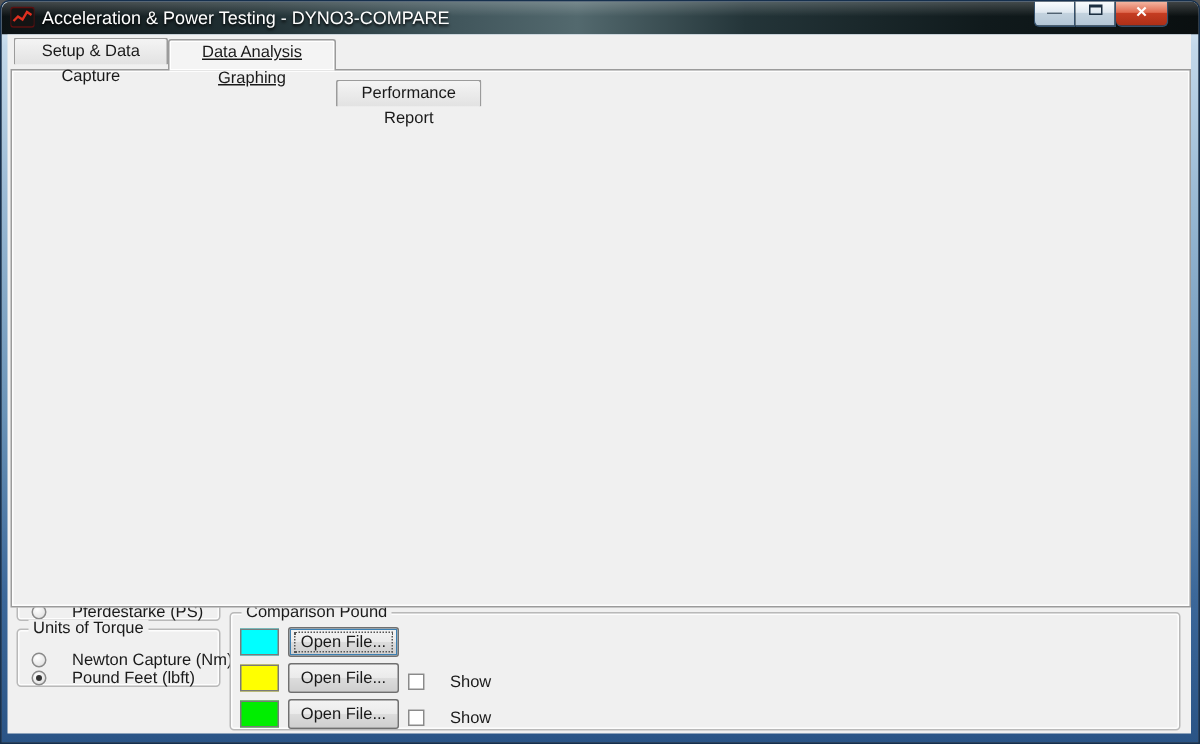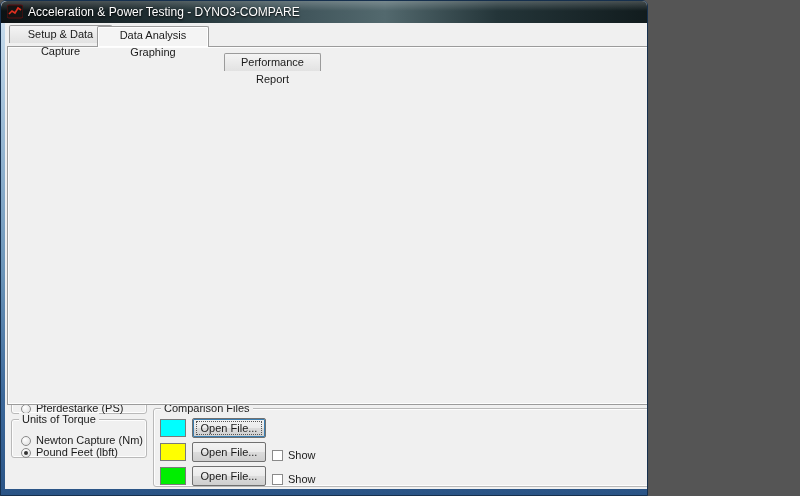--- a/index.html
+++ b/index.html
@@ -1,17 +1,17 @@
 <!DOCTYPE html>
 <html><head>
 <meta charset="utf-8">
 <style>
   html,body{margin:0;padding:0;background:#555;}
   *{box-sizing:border-box;font-family:"Liberation Sans",sans-serif;}
-  #frame{position:relative;width:648px;height:496px;overflow:hidden;
+  #frame{position:relative;width:800px;height:496px;overflow:hidden;
     background:linear-gradient(180deg,#e8f2fa 0%,#c2d8ea 6%,#9dbcd6 25%,#6b94b8 55%,#3c689a 80%,#2a5486 100%);
     border:1px solid #16304e;border-radius:6px 6px 0 0;padding-left:40px;}
   
   #titlebar{position:absolute;left:0;top:0;width:800px;height:22px;border-radius:6px 6px 0 0;
     background:linear-gradient(180deg,rgba(255,255,255,.22),rgba(255,255,255,0) 45%),
                linear-gradient(90deg,#0c1214,#223236 22%,#41565c 38%,#53696e 48%,#243539 62%,#101a1c 82%,#0a0f10);}
   #titlebar .title{position:absolute;left:27px;top:4px;color:#fff;font-size:12px;text-shadow:0 1px 2px #000;white-space:nowrap;}
   #app-icon{position:absolute;left:6px;top:3px;width:16px;height:16px;}
   .cap-btns{position:absolute;right:22px;top:0;height:19px;display:flex;}
   .cap-btn{height:17px;border:1px solid #35506b;border-top:none;border-radius:0 0 4px 4px;
@@ -31,21 +31,21 @@
   .tab.active{top:25px;height:21px;background:#f4f4f4;z-index:4;box-shadow:0 0 0 1px #fff inset;}
   #tabpage{position:absolute;left:6px;top:45px;width:787px;height:359px;background:#f0f0f0;
     border:1px solid #9b9b9b;box-shadow:0 0 0 1px #fdfdfd inset;z-index:1;}
   
   .groupbox{position:absolute;border:1px solid #b9b9b9;border-radius:3px;box-shadow:0 0 0 1px #fdfdfd inset;}
   .groupbox .cap{position:absolute;left:7px;top:-7px;background:#f0f0f0;padding:0 3px;font-size:11px;color:#1a1a1a;white-space:nowrap;}
   .opt{position:absolute;left:9px;height:12px;white-space:nowrap;}
   .radio{display:inline-block;width:10px;height:10px;border:1px solid #8a8a8a;border-radius:50%;
     background:radial-gradient(circle at 35% 30%,#fff,#dcdcdc);vertical-align:-2px;position:relative;}
   .radio.sel::after{content:"";position:absolute;left:2px;top:2px;width:4px;height:4px;border-radius:50%;background:#333;}
-  .opt .lbl,.chk-lbl{font-size:11px;color:#1a1a1a;margin-left:5px;vertical-align:0px;}
+  .opt .lbl,.chk-lbl{font-size:11px;color:#1a1a1a;margin-left:17px;vertical-align:0px;}
   .checkbox{display:inline-block;width:11px;height:11px;border:1px solid #8a8a8a;background:#fff;
     vertical-align:-2px;position:relative;}
   .checkbox.on::after{content:"\2713";position:absolute;left:0px;top:-3px;font-size:11px;font-weight:bold;color:#222;}
   #stats-check{position:absolute;left:22px;top:466px;white-space:nowrap;}
   
   #chart-wrap{position:absolute;left:150px;top:44px;width:646px;height:356px;}
   
   #cmp-group{position:absolute;left:152px;top:407px;width:634px;height:79px;}
   .cmp-row{position:absolute;left:0;width:100%;height:22px;}
   .swatch{position:absolute;left:6px;top:1px;width:26px;height:18px;border:1px solid #7a7a7a;}
@@ -69,21 +69,21 @@
     <div class="cap-btns">
       <div class="cap-btn min">—</div>
       <div class="cap-btn max"><span class="max-glyph"></span></div>
       <div class="cap-btn close">✕</div>
     </div>
   </div>
 
   <div id="client"></div>
   <div id="tabs-host">
       <div class="tab" style="left: 8px; width: 103px;">Setup &amp; Data Capture</div>
-      <div class="tab active" style="left: 96px; width: 112px;">Data Analysis Graphing</div>
+      <div class="tab active" style="left: 111px; width: 112px; text-decoration: underline;">Data Analysis Graphing</div>
       <div class="tab" style="left: 223px; width: 97px; margin-top: 28px;">Performance Report</div>
     </div>
   <div id="tabpage"></div>
   <div id="sidebar-host">
       <div class="groupbox" style="left: 10px; width: 136px; top: 54px; height: 113.2px;">
         <span class="cap">Graph - Y Axis</span>
         <div class="opt" style="top: 9.5px;"><span class="radio"></span><span class="lbl">Gear Ranges</span></div>
         <div class="opt" style="top: 21.9px;"><span class="radio"></span><span class="lbl">Engine RPM</span></div>
         <div class="opt" style="top: 34.3px;"><span class="radio"></span><span class="lbl">Vehicle Speed</span></div>
         <div class="opt" style="top: 46.7px;"><span class="radio"></span><span class="lbl">Distance Travelled</span></div>
@@ -232,21 +232,21 @@
         <polyline points="38.0,233.7 40.9,231.1 43.9,228.8 46.8,225.2 49.8,222.9 52.7,221.0 55.7,217.6 58.6,215.1 61.6,212.4 64.5,208.2 67.5,205.8 70.4,203.9 73.4,200.7 76.3,198.5 79.3,195.7 82.2,191.3 85.2,188.7 88.1,186.5 91.1,183.5 94.0,182.0 97.0,179.7 99.9,175.7 102.9,173.4 105.8,170.8 108.8,167.4 111.7,165.9 114.7,163.5 117.6,159.9 120.6,158.1 123.5,155.4 126.5,152.0 129.4,150.2 132.4,147.3 135.3,144.1 138.3,143.1 141.2,141.1 144.2,138.5 147.1,137.4 150.1,134.4 153.0,130.9 156.0,129.6 158.9,127.2 161.9,124.8 164.8,124.1 167.8,121.0 170.7,117.3 173.7,115.4 176.6,112.2 179.6,109.9 182.5,109.8 185.5,107.4 188.4,104.8 191.4,103.5 194.3,100.3 197.3,98.1 200.2,97.7 203.2,95.1 206.1,93.2 209.1,92.6 212.0,89.8 215.0,88.0 217.9,87.5 220.9,84.4 223.8,82.4 226.8,81.8 229.7,79.2 232.7,78.2 235.6,77.8 238.6,74.5 241.5,72.3 244.5,71.0 247.4,68.1 250.4,67.6 253.3,68.0 256.3,65.4 259.2,63.9 262.2,62.5 265.1,59.2 268.1,58.8 271.0,59.1 274.0,56.8 276.9,56.7 279.9,55.8 282.8,52.8 285.8,52.7 288.7,52.6 291.7,50.6 294.6,50.8 297.6,50.3 300.6,48.1 303.7,48.6 306.8,47.7 309.9,45.8 313.0,47.0 316.0,45.9 319.1,44.7 322.2,45.5 325.3,43.3 328.3,42.2 331.2,44.1 334.0,43.2 336.8,42.9 339.6,44.6 342.4,44.4 345.3,44.9 348.1,46.9 350.9,45.3 353.7,43.7 356.5,45.5 359.5,46.1 362.4,46.4 365.4,48.8 368.3,47.9 371.3,46.6 374.2,48.4 377.2,48.0 380.1,48.0 383.1,50.4 386.0,49.7 389.0,49.4 391.9,51.5 394.9,51.2 397.8,51.4 400.8,53.6 403.7,52.6 406.7,53.1 409.6,56.2 412.6,56.4 415.5,57.3 418.5,59.2 421.4,57.5 424.4,57.7 427.3,60.6 430.3,60.9 433.2,63.1 436.2,65.6 439.1,63.7 442.1,63.9 445.0,65.9 448.0,65.7 450.9,68.3 453.9,71.3 456.8,70.3 459.8,71.2 462.7,72.8 465.7,72.0 468.6,74.5 471.6,77.2 474.5,76.6 477.5,78.8 480.4,80.9 483.4,80.3 486.3,82.8 489.3,84.5 492.2,83.2 495.2,85.6 498.1,87.9 501.1,88.0 504.0,91.5 507.0,92.9 509.9,91.1 512.9,92.7 515.8,93.8 518.8,93.9 521.7,98.1 524.7,99.7 527.6,98.3 530.6,99.9 533.5,99.7 536.5,99.0 539.4,102.9 542.4,104.4 545.3,103.8 548.3,106.0 551.2,105.4 554.2,104.3 557.1,107.5 560.1,107.6 563.0,107.0 566.0,109.6 568.9,109.0 571.9,108.4 574.8,111.3 577.8,110.4 580.7,109.2 583.5,110.8 586.2,110.4 589.0,110.7 591.7,113.8 594.5,112.9 597.2,109.7 600.4,112.9 603.5,114.3 606.7,116.7 609.0,138.4 611.4,159.3 613.7,209.4 616.1,259.8 619.6,305.8 622.0,312.1" fill="none" stroke="#1f8377" stroke-width="1.3"></polyline>
         <polyline points="43.9,175.9 46.8,173.2 49.8,172.4 52.7,171.4 55.7,169.3 58.6,168.6 61.6,166.9 64.5,163.9 67.5,163.0 70.4,161.9 73.4,160.1 76.3,160.0 79.3,158.5 82.2,155.5 85.2,154.3 88.1,152.6 91.1,150.8 94.0,151.2 97.0,150.0 99.9,147.6 102.9,146.8 105.8,144.6 108.8,142.4 111.7,142.7 114.7,141.4 117.6,139.5 120.6,139.3 123.5,137.4 126.5,135.4 129.4,135.4 132.4,133.4 135.3,131.6 138.3,131.8 141.2,130.2 144.2,129.2 147.1,129.7 150.1,127.6 153.0,125.6 156.0,125.3 158.9,123.2 161.9,122.6 164.8,123.7 167.8,121.9 170.7,120.2 173.7,119.5 176.6,116.7 179.6,115.9 182.5,117.1 185.5,115.8 188.4,115.2 191.4,115.0 194.3,112.2 197.3,111.3 200.2,111.9 203.2,110.2 206.1,110.2 209.1,110.6 212.0,108.4 215.0,108.3 217.9,108.7 220.9,106.5 223.8,106.4 226.8,106.5 229.9,104.7 232.9,105.6 236.0,105.8 239.1,103.9 242.2,104.8 245.3,103.9 248.4,102.3 251.2,103.9 254.0,104.0 256.9,103.7 259.7,105.8 262.6,105.1 265.4,102.8 268.3,104.1 271.1,105.0 274.0,104.8 276.9,107.2 279.9,107.3 282.8,105.4 285.8,106.9 288.7,107.3 291.7,106.8 294.6,109.3 297.6,109.6 300.5,108.5 303.5,110.6 306.4,110.6 309.4,109.8 312.3,111.8 315.3,111.3 318.2,110.5 321.2,113.3 324.1,113.8 327.1,113.7 330.0,115.7 332.9,114.3 335.9,113.3 338.8,115.9 341.8,116.4 344.7,117.3 347.7,120.2 350.6,118.8 353.6,117.6 356.5,119.5 359.5,119.2 362.4,120.6 365.4,124.1 368.3,123.2 371.3,122.8 374.2,124.5 377.2,123.2 380.1,124.3 383.1,127.3 386.0,126.4 389.0,127.1 391.9,129.3 394.9,128.2 397.8,129.4 400.8,131.6 403.7,130.0 406.7,131.0 409.6,133.6 412.6,133.1 415.5,135.3 418.5,137.3 421.4,134.8 424.4,135.3 427.3,136.8 430.3,136.2 433.2,139.4 436.2,141.9 439.1,139.9 442.3,140.8 445.5,140.4 448.7,138.5 451.9,141.6 455.1,142.0 458.2,142.4 461.0,146.1 463.7,144.8 466.4,142.6 469.1,145.2 471.8,146.8 474.5,146.2 477.5,149.1 480.4,149.9 483.4,148.7 486.3,151.8 489.3,152.5 492.2,151.1 495.2,153.7 498.1,154.3 501.1,154.2 504.0,158.5 507.0,159.3 509.9,157.9 512.9,160.0 515.8,159.3 518.8,159.1 521.7,164.1 524.7,165.7 527.6,165.7 530.6,168.3 533.5,166.7 536.5,166.0 539.4,170.6 542.4,171.8 545.3,173.1 548.3,176.7 551.2,175.2 554.2,174.7 557.1,178.3 560.1,178.2 563.0,179.5 566.0,183.5 568.9,182.5 571.9,183.4 574.8,187.1 577.8,186.2 580.7,187.0 583.7,190.0 586.6,188.6 589.6,190.5 592.5,195.1 595.5,194.8 598.4,196.3 601.4,198.4 604.3,195.7 607.3,198.4 610.2,203.2 613.2,250.5 615.5,279.9 617.9,289.2 620.2,291.9" fill="none" stroke="#8c1616" stroke-width="1.3"></polyline>
         <polyline points="43.9,282.7 46.8,279.8 49.8,279.3 52.7,277.5 55.7,275.2 58.6,275.1 61.6,273.0 64.5,269.8 67.5,268.9 70.4,266.6 73.4,264.5 76.3,265.0 79.3,263.2 82.2,260.3 85.2,259.1 88.1,255.9 91.1,253.6 94.0,254.2 97.0,252.5 99.9,250.4 102.9,249.7 105.8,246.2 108.8,243.5 111.7,243.4 114.7,241.1 117.6,239.3 120.6,239.0 123.5,235.7 126.5,233.4 129.4,233.0 132.4,229.9 135.3,227.9 138.3,227.3 141.2,224.1 144.2,222.7 147.1,222.8 150.1,219.5 153.0,217.5 156.0,216.1 158.9,212.2 161.9,211.1 164.8,211.5 167.8,208.8 170.7,207.6 173.7,205.9 176.6,201.2 179.6,199.7 182.5,199.7 185.5,197.3 188.4,197.2 191.4,196.1 194.3,191.6 197.3,190.1 200.2,189.1 203.2,186.1 206.1,186.2 209.1,185.4 212.0,181.5 215.0,180.9 217.9,179.5 220.9,176.0 223.8,175.7 226.8,174.1 229.9,170.7 232.9,171.3 236.0,169.5 239.1,166.5 242.2,167.0 245.3,164.1 248.4,161.8 251.2,162.5 254.0,160.0 256.9,158.8 259.7,160.5 262.6,158.2 265.4,154.7 268.3,154.5 271.1,152.6 274.0,151.5 276.9,154.1 279.9,152.6 282.8,149.7 285.8,150.0 288.7,147.6 291.7,146.1 294.6,148.4 297.6,146.8 300.5,145.0 303.5,146.1 306.4,143.6 309.4,142.1 312.3,143.6 315.3,140.9 318.2,139.2 321.2,140.8 324.1,139.0 327.1,138.7 330.0,140.3 332.9,136.8 335.9,134.8 338.8,135.6 341.8,133.5 344.7,134.4 347.7,137.0 350.6,133.9 353.6,132.2 356.5,132.1 359.5,128.8 362.4,129.9 365.4,132.7 368.3,130.4 371.3,130.3 374.2,130.2 377.2,126.2 380.1,126.8 383.1,128.7 386.0,126.3 389.0,127.3 391.9,127.9 394.9,124.5 397.8,125.7 400.8,126.5 403.7,123.2 406.7,124.2 409.6,124.6 412.6,122.2 415.5,124.7 418.5,125.6 421.4,122.1 424.4,122.5 427.3,121.4 430.3,118.6 433.2,122.0 436.2,123.5 439.1,121.2 442.3,122.2 445.5,119.1 448.7,115.6 451.9,117.6 455.1,115.3 458.2,115.7 461.0,119.7 463.7,117.5 466.4,115.0 469.1,116.4 471.8,115.8 474.5,115.7 477.5,119.4 480.4,118.3 483.4,116.4 486.3,119.5 489.3,118.3 492.2,116.9 495.2,119.8 498.1,117.9 501.1,117.1 504.0,121.5 507.0,120.7 509.9,119.9 512.9,121.9 515.8,118.3 518.8,117.2 521.7,121.6 524.7,121.6 527.6,122.8 530.6,125.7 533.5,121.5 536.5,120.0 539.4,123.2 542.4,122.3 545.3,124.8 548.3,129.0 551.2,125.8 554.2,125.3 557.1,127.6 560.1,125.3 563.0,127.7 566.0,131.6 568.9,129.1 571.9,130.4 574.8,132.9 577.8,130.2 580.7,132.1 583.7,134.2 586.6,130.7 589.6,132.9 592.5,136.1 595.5,134.8 598.4,138.2 601.4,139.7 604.3,135.3 606.7,137.3 609.0,143.1 611.4,195.6 613.7,268.1 616.1,295.0 618.5,278.7 620.8,297.6" fill="none" stroke="#e82222" stroke-width="1.3"></polyline>
         <polyline points="38.0,308.8 40.9,308.5 43.9,305.8 46.8,303.1 49.8,302.8 52.7,299.8 55.7,297.4 58.6,297.6 61.6,294.8 64.5,291.7 67.5,290.5 70.4,286.5 73.4,284.0 76.3,284.6 79.3,282.0 82.2,279.7 85.2,278.4 88.1,273.3 91.1,270.3 94.0,270.3 97.0,267.6 99.9,266.3 102.9,265.6 105.8,260.4 108.8,257.4 111.7,256.2 114.7,252.3 117.6,251.1 120.6,250.6 123.5,245.8 126.5,243.4 129.4,242.0 132.4,237.4 135.3,235.8 138.3,234.5 141.2,229.6 144.2,228.3 147.1,227.5 150.1,223.2 153.0,221.8 156.0,219.5 158.9,213.4 161.9,211.9 164.8,210.8 167.8,207.1 170.7,206.8 173.7,204.1 176.6,197.6 179.6,195.4 182.5,193.3 185.5,189.8 188.4,190.8 191.4,189.0 194.3,183.4 197.3,181.6 200.2,178.3 203.2,173.9 206.1,174.7 209.1,172.5 212.0,167.9 215.0,167.2 217.9,163.6 220.9,159.0 223.8,159.0 226.8,155.6 229.7,150.9 232.7,150.8 235.6,147.5 238.6,143.9 241.5,144.2 244.5,139.5 247.4,134.0 250.4,133.3 253.3,129.7 256.3,127.6 259.2,129.3 262.2,125.1 265.1,120.1 268.1,118.6 271.0,113.4 274.0,111.1 276.9,113.5 279.9,110.3 282.8,107.1 285.8,106.0 288.7,99.9 291.7,97.2 294.6,98.6 297.6,94.9 300.6,93.5 303.7,93.6 306.8,87.4 309.9,85.4 313.0,84.1 316.0,79.2 319.1,80.5 322.2,80.0 325.3,75.3 328.3,75.4 331.2,72.2 334.0,68.1 336.8,70.3 339.6,69.2 342.4,64.6 345.3,66.1 348.1,67.1 350.9,64.1 353.7,64.3 356.5,62.1 359.5,56.0 362.4,57.3 365.4,59.3 368.3,56.8 371.3,58.4 374.2,56.8 377.2,50.5 380.1,51.1 383.1,51.1 386.0,48.1 389.0,50.7 391.9,49.7 394.9,45.2 397.8,47.1 400.8,46.4 403.7,42.7 406.7,45.1 409.6,43.7 412.6,40.2 415.5,43.8 418.5,43.7 421.4,40.7 424.4,42.7 427.3,39.4 430.3,35.5 433.2,39.7 436.2,40.1 439.1,39.1 442.1,42.2 445.0,37.9 448.0,33.1 450.9,35.9 453.9,34.9 456.8,35.2 459.8,40.0 462.7,36.4 465.7,33.0 468.6,35.4 471.6,32.9 474.5,33.2 477.5,38.5 480.4,36.0 483.4,34.8 486.3,38.1 489.3,35.0 492.2,35.1 495.2,38.9 498.1,35.3 501.1,35.5 504.0,40.0 507.0,37.9 509.9,39.5 512.9,41.9 515.8,35.8 518.8,34.6 521.7,37.7 524.7,35.4 527.6,38.9 530.6,42.3 533.5,36.2 536.5,34.6 539.4,35.1 542.4,31.3 545.3,35.5 548.3,39.7 551.2,35.1 554.2,35.2 557.1,34.7 560.1,28.7 563.0,31.7 566.0,34.2 568.9,30.0 571.9,32.1 574.8,32.0 577.8,26.5 580.7,29.3 583.5,29.7 586.2,23.9 589.0,23.9 591.7,27.5 594.5,25.5 597.2,26.1 600.8,50.5 603.1,28.4 605.5,67.0 607.8,54.5 610.2,135.8 612.6,140.1 614.3,231.9 616.1,283.2 618.5,308.3 622.0,311.6" fill="none" stroke="#2ee8dc" stroke-width="1.3"></polyline>
         <text x="618" y="307" font-size="11px" fill="#ff2d2d" text-anchor="end">277BHP@5862rpm 291LbFt@4083rpm 172BHP/ton</text>
         <text x="618" y="319" font-size="11px" fill="#2ee8dc" text-anchor="end">378BHP@7040rpm 357LbFt@4761rpm 234BHP/ton</text>
       </svg>
   </div>
 
   <div id="cmp-group" class="groupbox">
-    <span class="cap">Comparison Files</span>
+    <span class="cap">Comparison Pound</span>
     <div id="cmp-rows">
         <div class="cmp-row" style="top: 9px;">
           <div class="swatch" style="background: rgb(0, 255, 255);"></div>
           <div class="btn default">Open File...</div>
         </div>
         <div class="cmp-row" style="top: 33px;">
           <div class="swatch" style="background: rgb(255, 255, 0);"></div>
           <div class="btn">Open File...</div>
           <div class="cmp-check"><span class="checkbox"></span><span class="chk-lbl">Show</span></div>
         </div>

